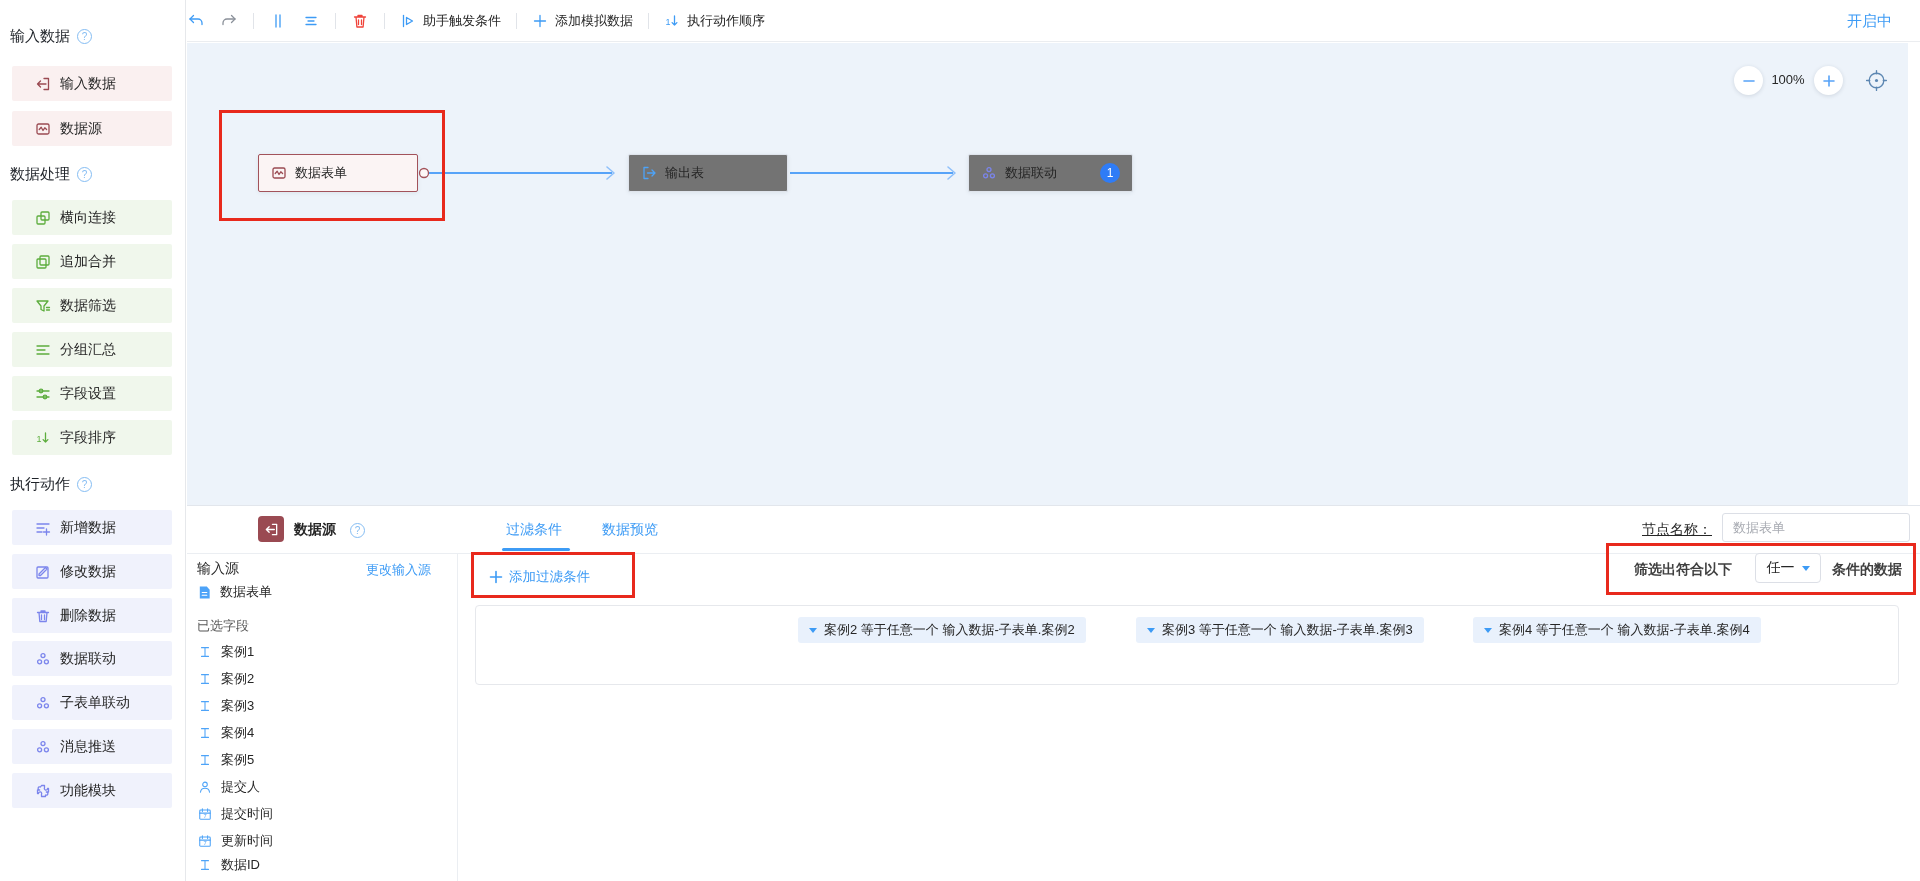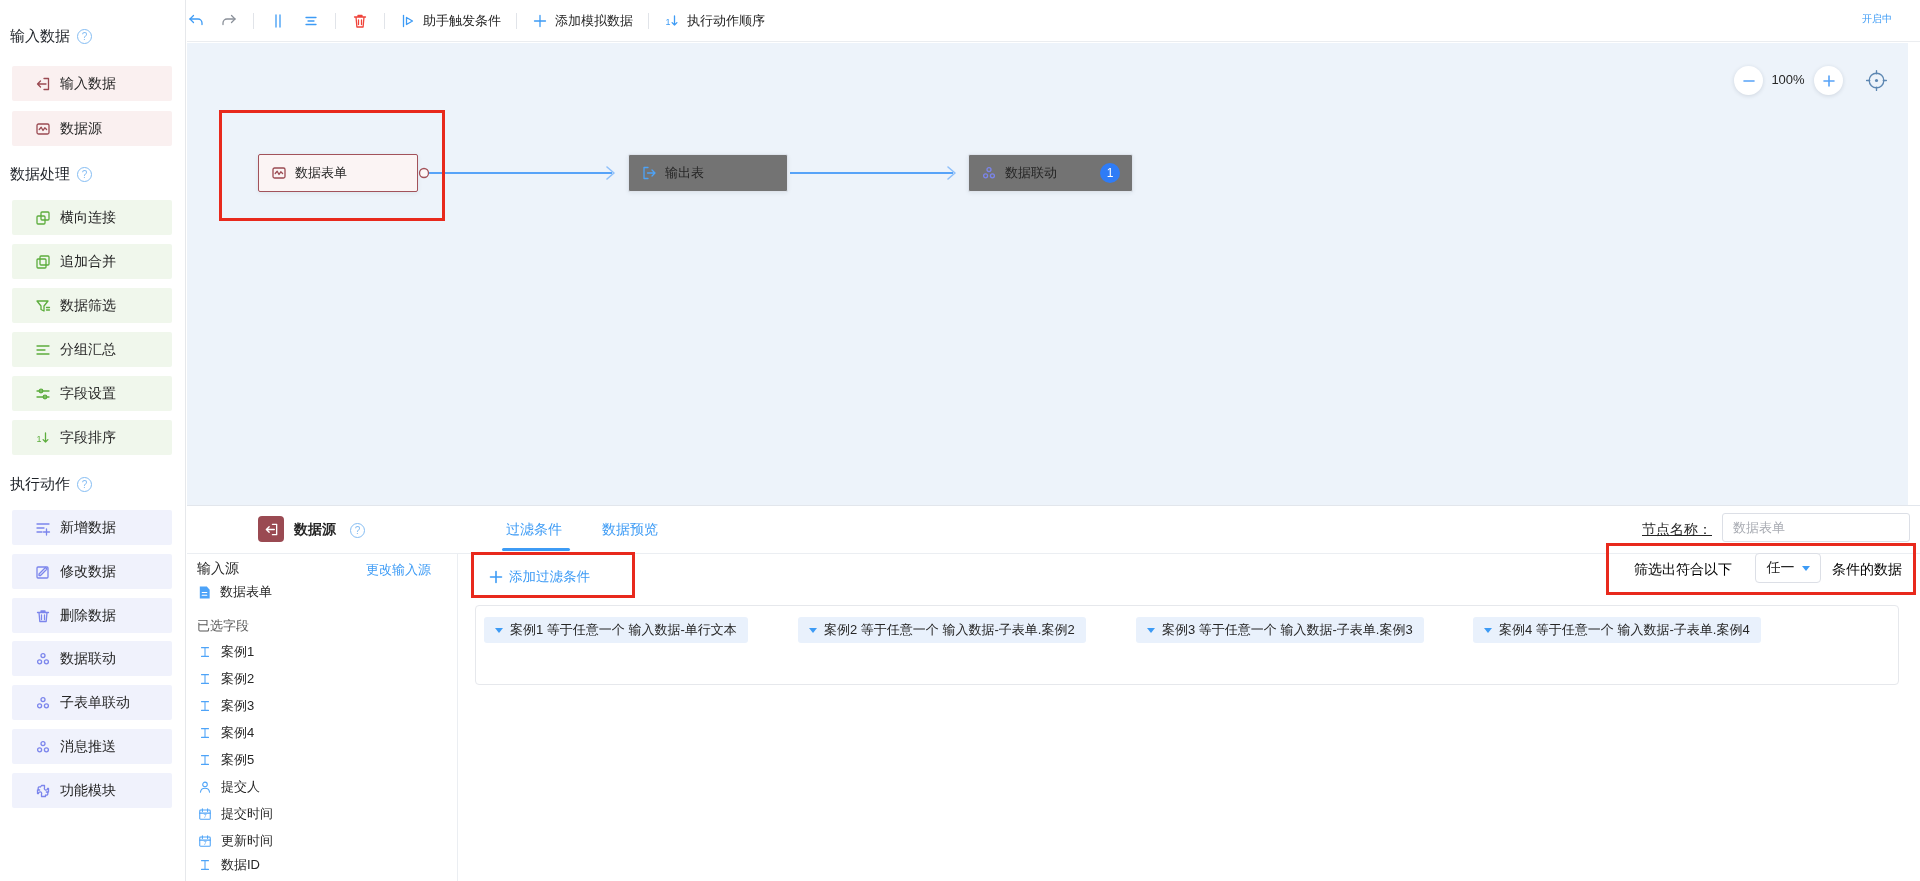--- a/index.html
+++ b/index.html
@@ -18,21 +18,21 @@
   .sb-i.pink { background:#faf0f0; } .sb-i.pink svg { color:#9a4a52; }
   .sb-i.green { background:#f0f7ec; } .sb-i.green svg { color:#5cad3d; }
   .sb-i.purple { background:#f0f2fc; } .sb-i.purple svg { color:#7b85ec; }
 
   
   .toolbar { position:absolute; left:187px; top:0; width:1733px; height:42px; background:#fff; border-bottom:1px solid #ebedf0; display:flex; align-items:center; gap:15px; padding-left:0; z-index:10; }
   .tb-ic { width:18px; height:18px; cursor:pointer; }
   .tb-sep { width:1px; height:16px; background:#e1e4e9; }
   .tb-btn { display:flex; align-items:center; gap:7px; font-size:13px; color:#262626; cursor:pointer; white-space:nowrap; }
   .tb-btn svg { width:16px; height:16px; color:#3d9bf5; }
-  .status-link { position:absolute; right:28px; top:12px; font-size:10px; color:#3d9bf5; cursor:pointer; z-index:15; }
+  .status-link { position:absolute; right:28px; top:12px; font-size:15px; color:#3d9bf5; cursor:pointer; z-index:15; }
 
   
   .canvas { position:absolute; left:187px; top:43px; width:1721px; height:462px; background:#edf3fa; z-index:1; }
   .right-strip { position:absolute; right:0; top:43px; width:12px; height:462px; background:#fff; z-index:2; }
   .flowsvg { position:absolute; left:0; top:0; width:1920px; height:881px; pointer-events:none; z-index:5; }
   .node { position:absolute; top:154px; height:38px; background:#737373; border:1px solid #dfe4ec; border-radius:2px; box-shadow:0 1px 4px rgba(31,45,61,.08); display:flex; align-items:center; gap:8px; padding:0 12px; font-size:13px; color:#262626; z-index:10; cursor:pointer; }
   .node svg { width:16px; height:16px; flex:none; }
   .node.selected { background:#fbf4f4; border-color:#a2525a; }
   .node.selected svg { color:#9a4a52; }
   .badge { margin-left:auto; width:20px; height:20px; border-radius:50%; background:#2f7cf6; color:#fff; font-size:12px; display:flex; align-items:center; justify-content:center; }
@@ -61,21 +61,21 @@
   .src-row svg { width:15px; height:15px; color:#4da3f8; }
   .sel-label { position:absolute; left:197px; top:617px; font-size:13px; color:#595959; z-index:10; }
   .fld { position:absolute; left:198px; height:18px; display:flex; align-items:center; gap:9px; font-size:13px; color:#262626; z-index:10; cursor:default; }
   .fld svg { width:14px; height:14px; color:#4da3f8; stroke-width:1.2; flex:none; }
 
   .add-filter { position:absolute; left:489px; top:568px; display:flex; align-items:center; gap:6px; font-size:13.5px; color:#3d9bf5; cursor:pointer; z-index:10; }
   .add-filter svg { width:14px; height:14px; stroke-width:1.6; }
   .chips-box { position:absolute; left:475px; top:605px; width:1424px; height:80px; background:#fff; border:1px solid #e6e8ec; border-radius:4px; z-index:9; }
   .chip { position:absolute; height:26px; background:#e9f1fc; border-radius:3px; display:flex; align-items:center; gap:7px; padding:0 11px; font-size:13px; color:#262626; white-space:nowrap; z-index:10; cursor:pointer; }
   .caret { width:0; height:0; border-left:4.5px solid transparent; border-right:4.5px solid transparent; border-top:5.5px solid #3d9bf5; flex:none; }
-  .match-prefix, .match-suffix { position:absolute; top:561px; font-size:14px; color:#000000; z-index:10; }
+  .match-prefix, .match-suffix { position:absolute; top:561px; font-size:14px; color:#404040; z-index:10;font-weight:bold; }
   .match-select { position:absolute; left:1755px; top:553px; width:66px; height:30px; border:1px solid #dcdfe6; border-radius:4px; background:#fff; display:flex; align-items:center; justify-content:center; gap:7px; font-size:14px; color:#262626; cursor:pointer; z-index:10; }
 </style>
 </head>
 <body>
 
 <div class="page">
 
   <div class="sidebar">
     <div class="sb-h" style="top:26px">
       <span>输入数据</span>
@@ -393,24 +393,20 @@
   </div>
 
   <div class="add-filter">
     <svg class="ic" viewBox="0 0 14 14">
         <path d="M7 1.5v11M1.5 7h11"></path>
       </svg>
     <span>添加过滤条件</span>
   </div>
 
   <div class="chips-box"></div>
-  <div class="chip" style="left:484px;top:617px">
-    <span class="caret"></span>
-    <span>案例1 等于任意一个 输入数据-单行文本</span>
-  </div>
   <div class="chip" style="left:798px;top:617px">
     <span class="caret"></span>
     <span>案例2 等于任意一个 输入数据-子表单.案例2</span>
   </div>
   <div class="chip" style="left:1136px;top:617px">
     <span class="caret"></span>
     <span>案例3 等于任意一个 输入数据-子表单.案例3</span>
   </div>
   <div class="chip" style="left:1473px;top:617px">
     <span class="caret"></span>

